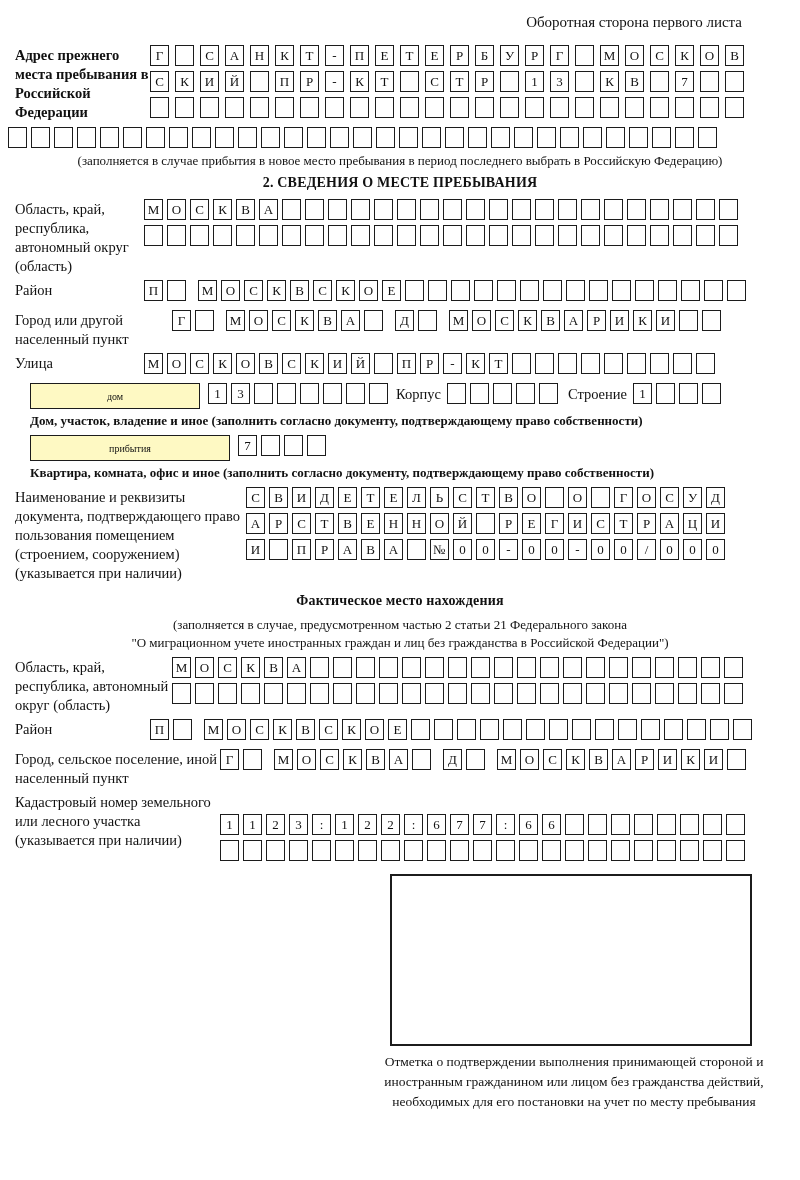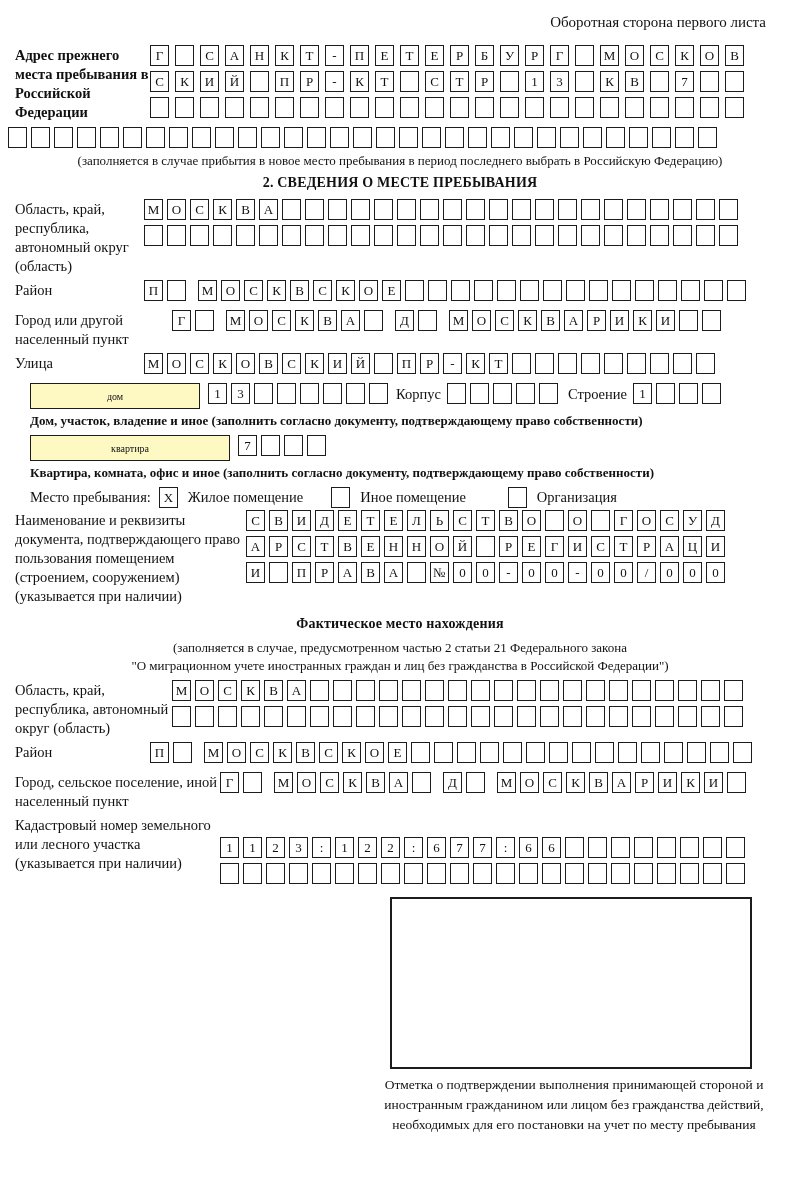--- a/index.html
+++ b/index.html
@@ -1,18 +1,18 @@
 <!DOCTYPE html>
 <html><head>
 <meta charset="utf-8">
 <style>
   html,body{margin:0;padding:0;background:#fff;}
   body{font-family:"Liberation Serif","DejaVu Serif",serif;color:#111;}
   .page{position:relative;width:800px;height:1180px;background:#fff;overflow:hidden;padding-top:14px;box-sizing:border-box;}
-  .hdr{ text-align:right; padding-right:34px; font-size:15px; margin-bottom:14px;}
+  .hdr{ text-align:right; padding-right:58px; font-size:15px; margin-bottom:14px;}
   .row{display:flex;align-items:flex-start;margin:0 0 4px 0;}
   .lbl{font-size:14.5px;line-height:19px;margin-left:15px;flex:0 0 auto;padding-top:1px;}
   .cellrows{display:flex;flex-direction:column;}
   .cells{display:flex;flex-wrap:nowrap;margin-bottom:5px;}
   .cell{flex:0 0 auto;width:19px;height:21px;box-sizing:border-box;border:1.6px solid #1c1c1c;margin-right:4px;
         display:flex;align-items:center;justify-content:center;font-size:13px;line-height:1;background:#fff;}
   .cells--wide .cell{margin-right:6px;}
   .cellgap{flex:0 0 auto;width:8px;}
   .note{font-size:13px;text-align:center;margin:2px 0 6px 0;}
   .h2{font-size:14px;font-weight:bold;text-align:center;margin:6px 0 8px 0;letter-spacing:.2px;}
@@ -338,41 +338,30 @@
     <div class="cells" style="margin-left:6px;">
         <span class="cell">1</span>
         <span class="cell"></span>
         <span class="cell"></span>
         <span class="cell"></span>
       </div>
   </div>
   <div class="capleft">Дом, участок, владение и иное (заполнить согласно документу, подтверждающему право собственности)</div>
 
   <div class="row" style="margin-left:30px;">
-    <div class="labelbox" style="width:200px;">квартира</div>
+    <div class="labelbox" style="width:200px;">прибытия</div>
     <div class="cells" style="margin-left:8px;">
         <span class="cell">7</span>
         <span class="cell"></span>
         <span class="cell"></span>
         <span class="cell"></span>
       </div>
   </div>
   <div class="capleft">Квартира, комната, офис и иное (заполнить согласно документу, подтверждающему право собственности)</div>
 
-  <div class="stayrow">
-    <span>Место пребывания:</span>
-    <span class="cell">X</span>
-    <span class="optlbl">Жилое помещение</span>
-    <span class="sp20"></span>
-    <span class="cell"></span>
-    <span class="optlbl">Иное помещение</span>
-    <span class="sp34"></span>
-    <span class="cell"></span>
-    <span class="optlbl">Организация</span>
-  </div>
 
   <div class="row">
     <div class="lbl" style="width:231px;">Наименование и реквизиты документа, подтверждающего право пользования помещением (строением, сооружением) (указывается при наличии)</div>
     <div class="cellrows">
       <div class="cells">
           <span class="cell">С</span>
           <span class="cell">В</span>
           <span class="cell">И</span>
           <span class="cell">Д</span>
           <span class="cell">Е</span>

